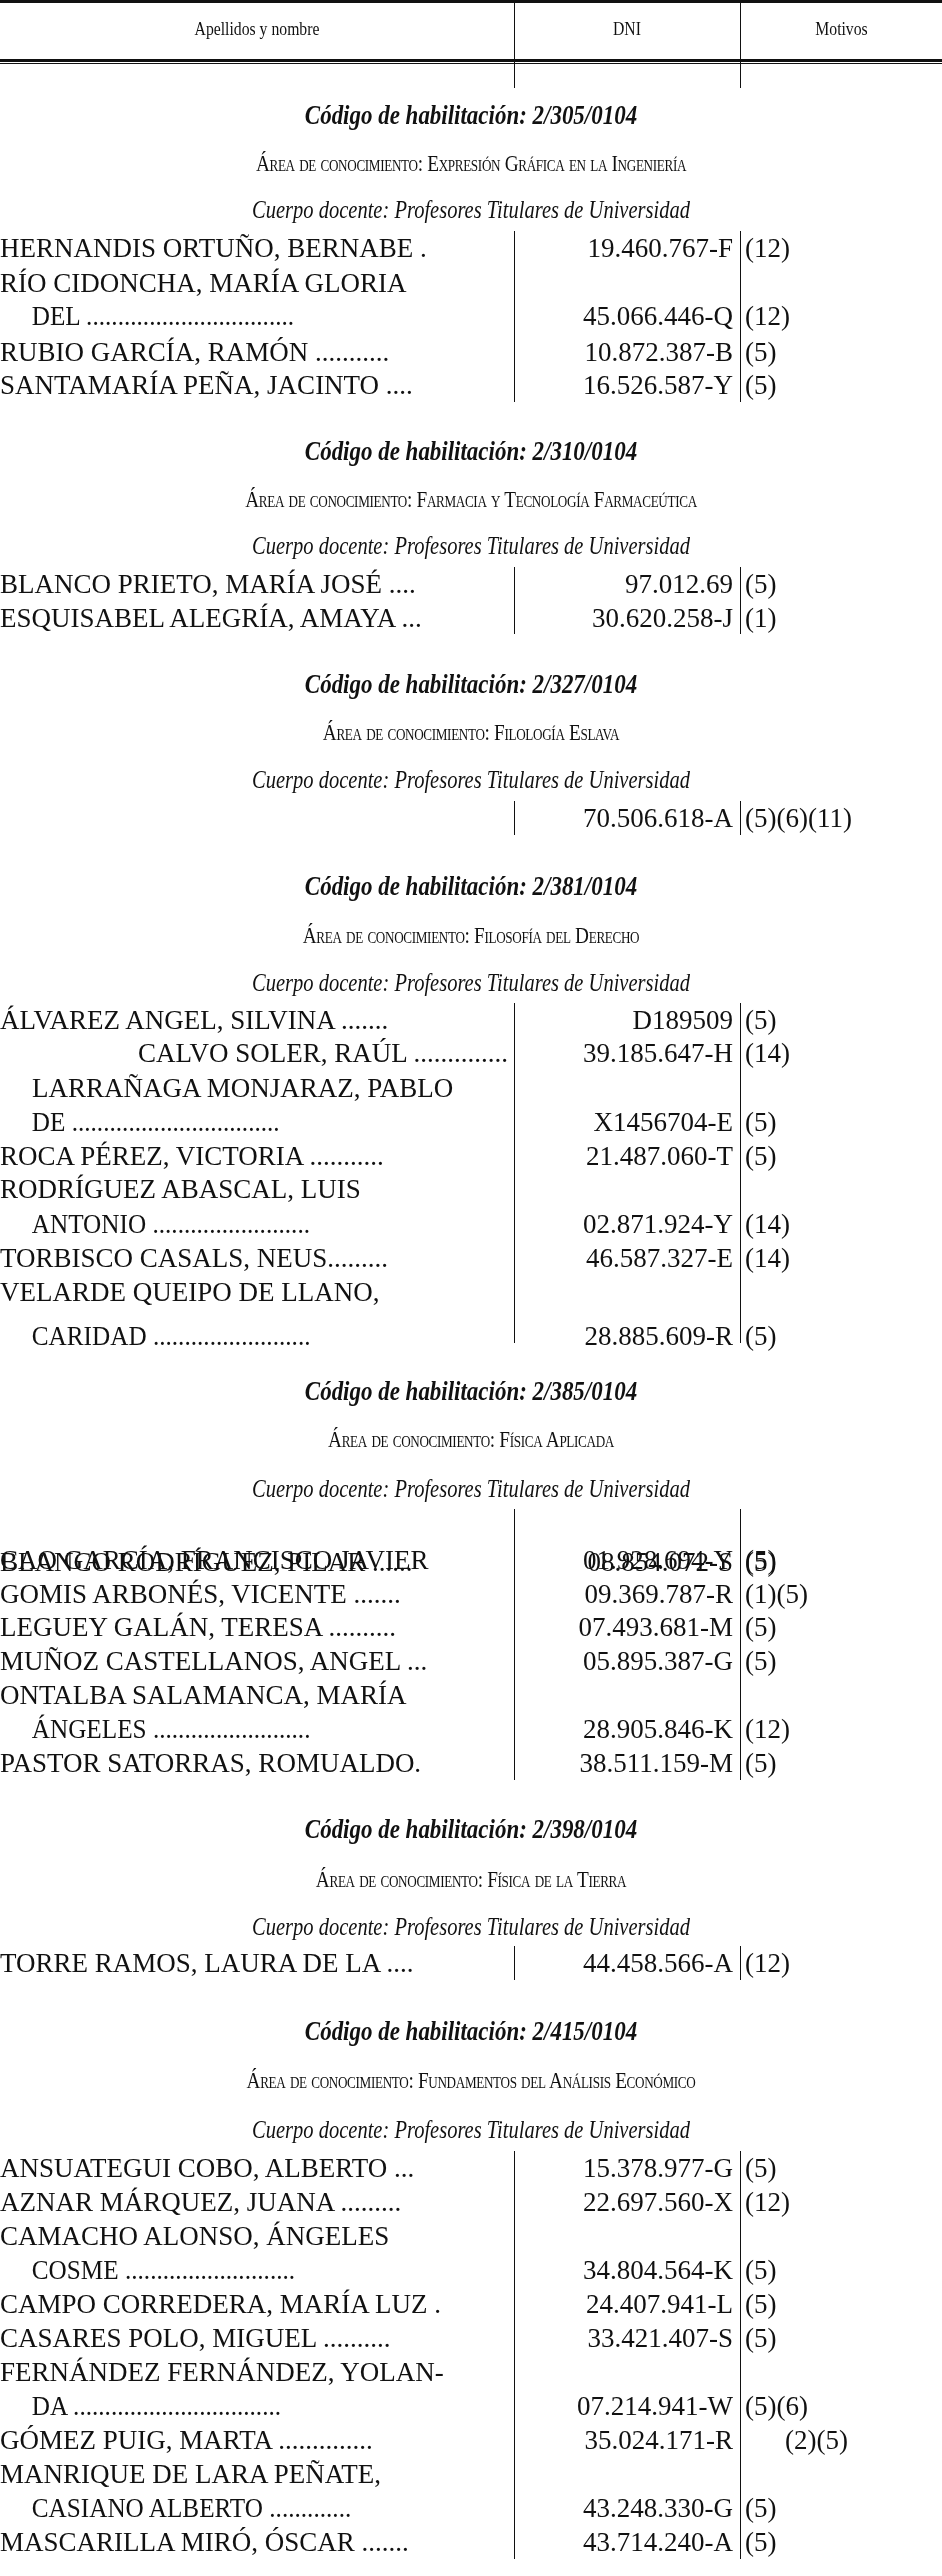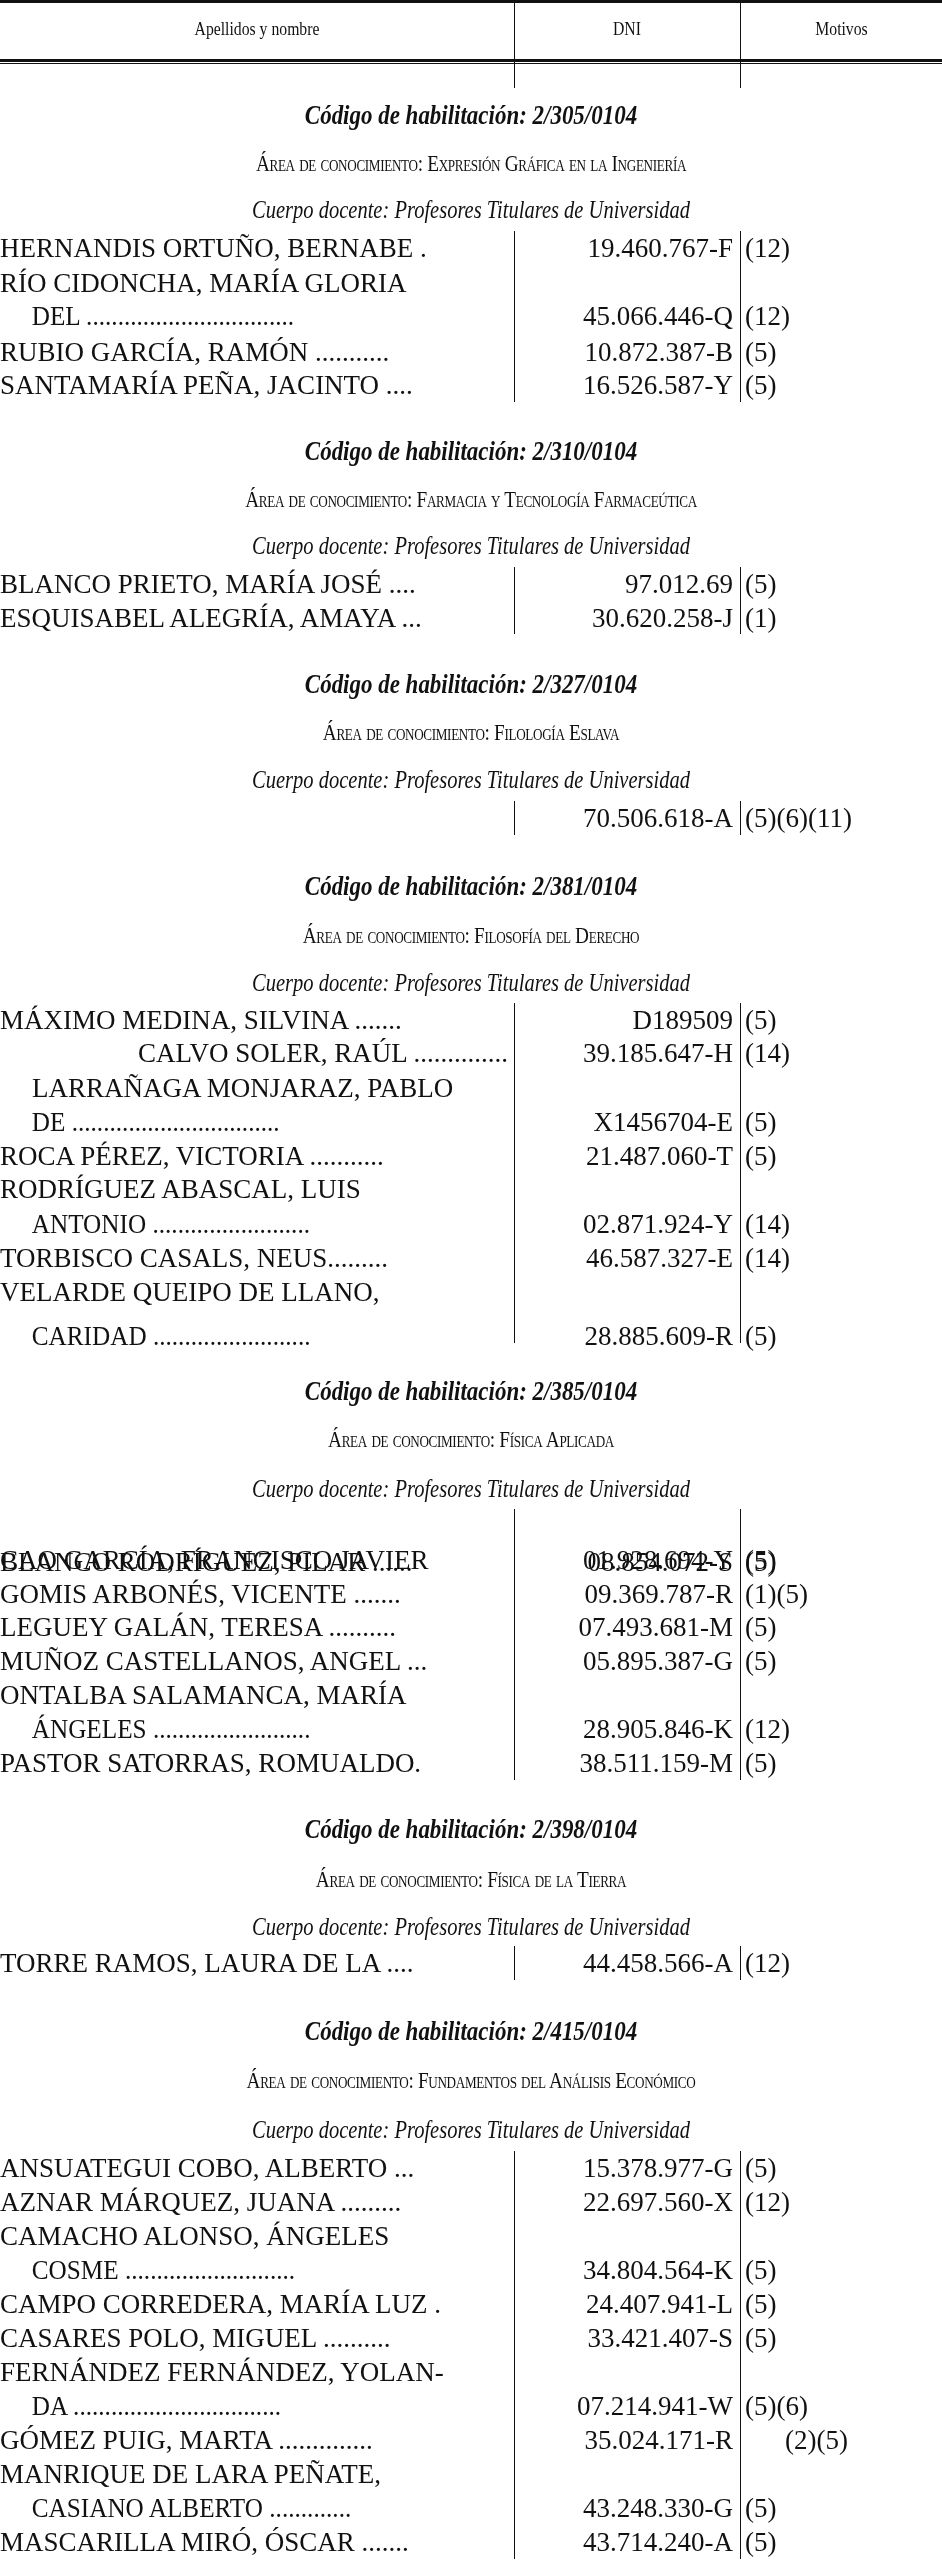--- a/index.html
+++ b/index.html
@@ -86,21 +86,21 @@
     <div class="row" style="top: 801px;">
       <span class="dni" style="transform-origin: right center;">70.506.618-A</span>
       <span class="mot" style="transform-origin: left center;">(5)(6)(11)</span>
     </div>
     <div class="vline" style="left: 514px; top: 801px; height: 34px;"></div>
     <div class="vline" style="left: 740px; top: 801px; height: 34px;"></div>
     <div class="section-title" style="top: 870px; transform: scaleX(0.82);">Código de habilitación: 2/381/0104</div>
     <div class="section-area" style="top: 922px; transform: scaleX(0.82);">Área de conocimiento: Filosofía del Derecho</div>
     <div class="section-body" style="top: 969px; transform: scaleX(0.82);">Cuerpo docente: Profesores Titulares de Universidad</div>
     <div class="row" style="top: 1003px;">
-      <span class="name" style="transform-origin: left center;">MÁXIMO MEDINA, SILVINA .......</span>
+      <span class="name" style="transform-origin: left center;">ÁLVAREZ ANGEL, SILVINA .......</span>
       <span class="dni" style="transform-origin: right center;">D189509</span>
       <span class="mot" style="transform-origin: left center;">(5)</span>
     </div>
     <div class="row" style="top: 1036px;">
       <span class="name" style="transform-origin: left center; text-align: right;">CALVO SOLER, RAÚL ..............</span>
       <span class="dni" style="transform-origin: right center;">39.185.647-H</span>
       <span class="mot" style="transform-origin: left center;">(14)</span>
     </div>
     <div class="row" style="top: 1071px;">
       <span class="name" style="transform-origin: left center; margin-left: 32px;">LARRAÑAGA MONJARAZ, PABLO</span>

